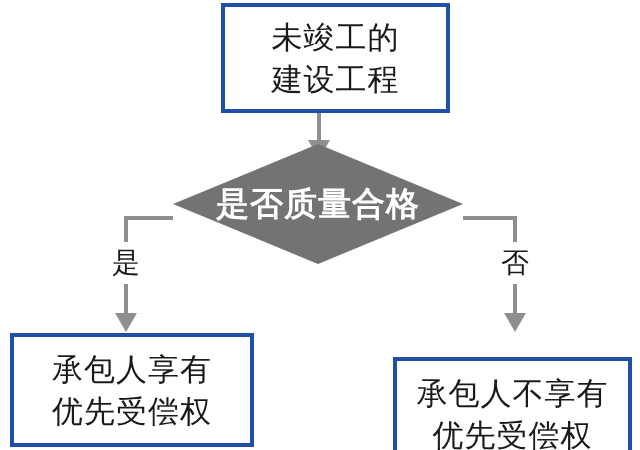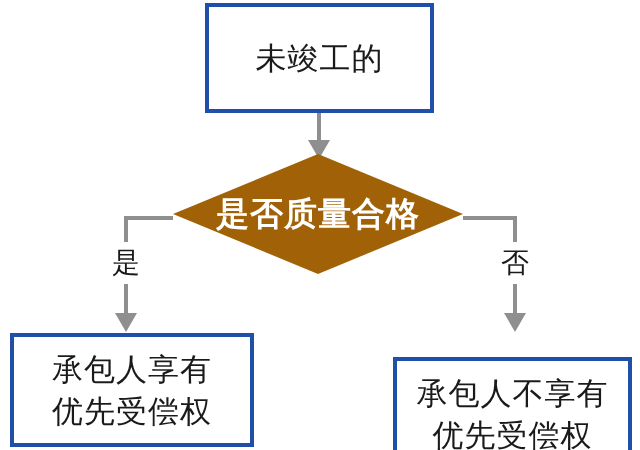--- a/index.html
+++ b/index.html
@@ -27,30 +27,30 @@
     justify-content: center;
     text-align: center;
     color: #1a1a1a;
   }
   .box .node-line {
     font-size: 31px;
     line-height: 42px;
     letter-spacing: 1px;
     white-space: nowrap;
   }
-  .box.start      { left: 205px; top: 3px;   width: 229px; height: 110px; }
+  .box.start      { left: 221px; top: 3px;   width: 229px; height: 110px; }
   .box.result-yes { left: 10px;   top: 333px; width: 244px; height: 114px; }
   .box.result-no  { left: 393px; top: 333px; width: 239px; height: 114px; margin-top: 24px; }
 
   
   .diamond {
     position: absolute;
-    left: 173px; top: 154px;
+    left: 173px; top: 144px;
     width: 290px; height: 120px;
-    background: #a16207;
+    background: #737373;
     clip-path: polygon(50% 0%, 100% 50%, 50% 100%, 0% 50%);
     display: flex;
     align-items: center;
     justify-content: center;
   }
   .diamond span {
     color: #ffffff;
     font-size: 33px;
     font-weight: bold;
     letter-spacing: 1px;
@@ -92,20 +92,21 @@
   .branch-label.yes { left: 105px; top: 242px; }
   .branch-label.no  { left: 494px; top: 242px; }
 </style>
 </head>
 <body>
 
 <div class="canvas">
 
   <div class="box start">
     <div class="node-line">未竣工的</div>
+    <div class="node-line">建设工程</div>
   </div>
 
   <div class="conn center-v"></div>
   <div class="arrowhead center"></div>
 
   <div class="diamond">
     <span>是否质量合格</span>
   </div>
 
   <div class="conn left-h"></div>

